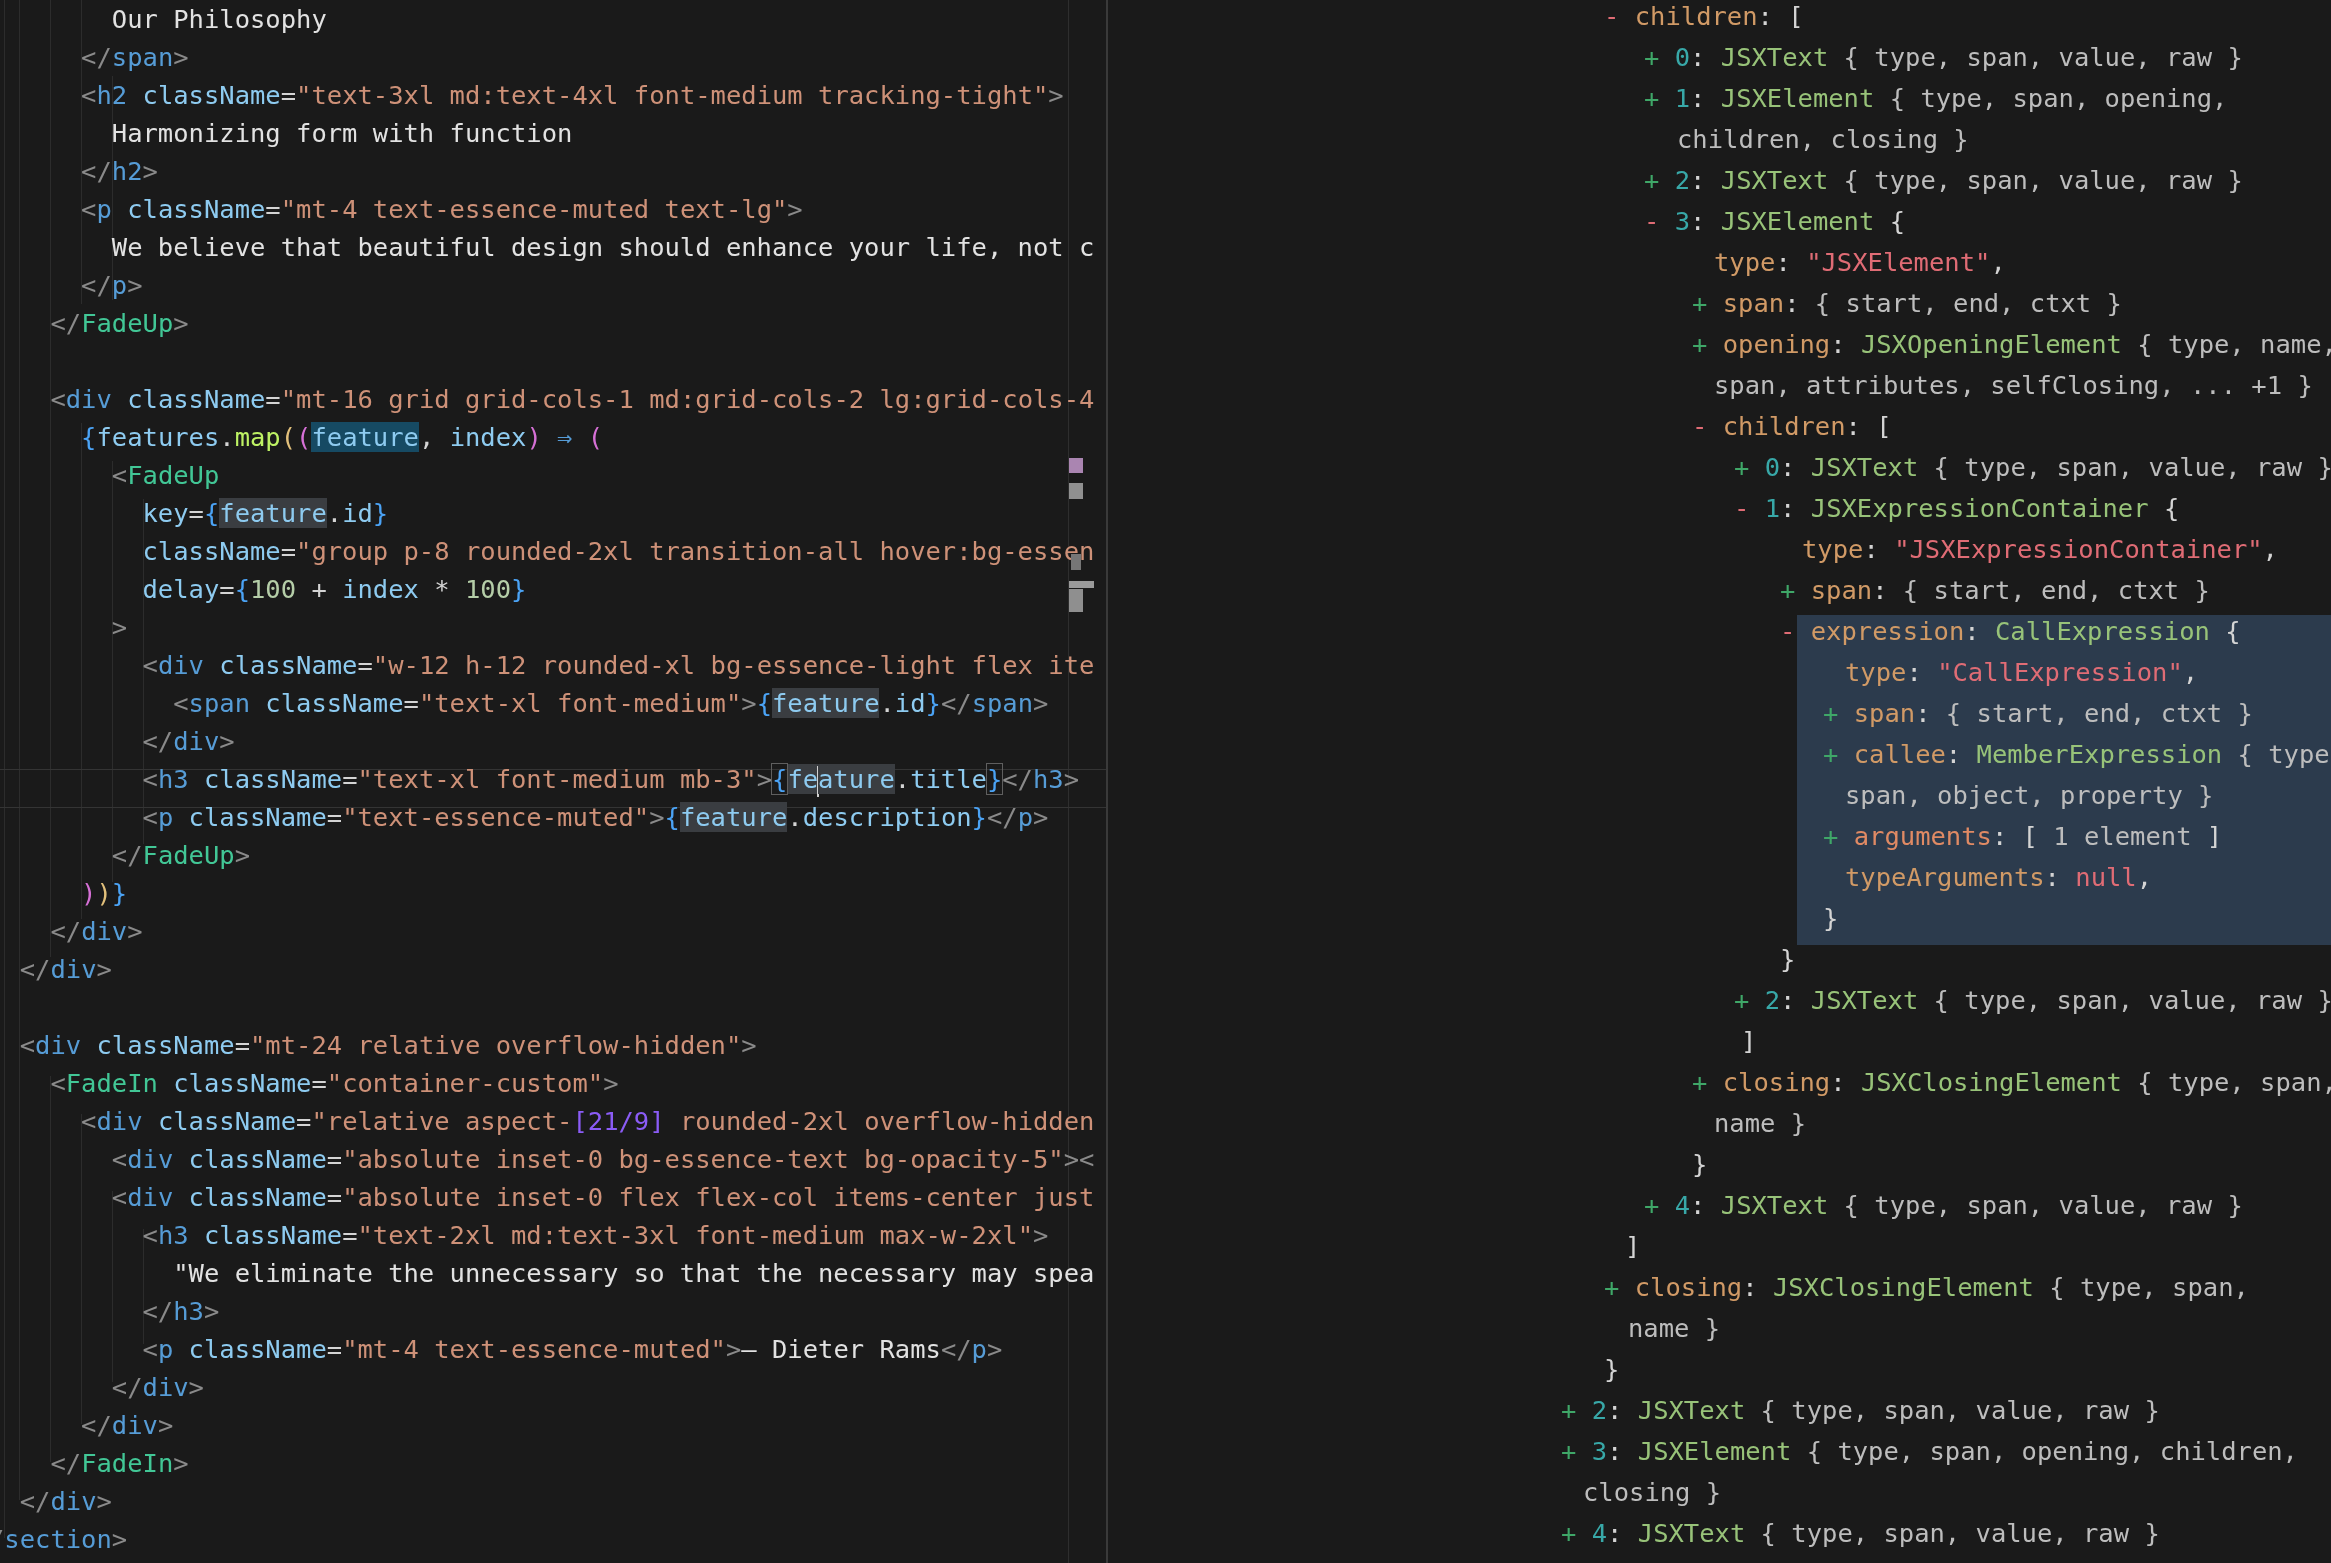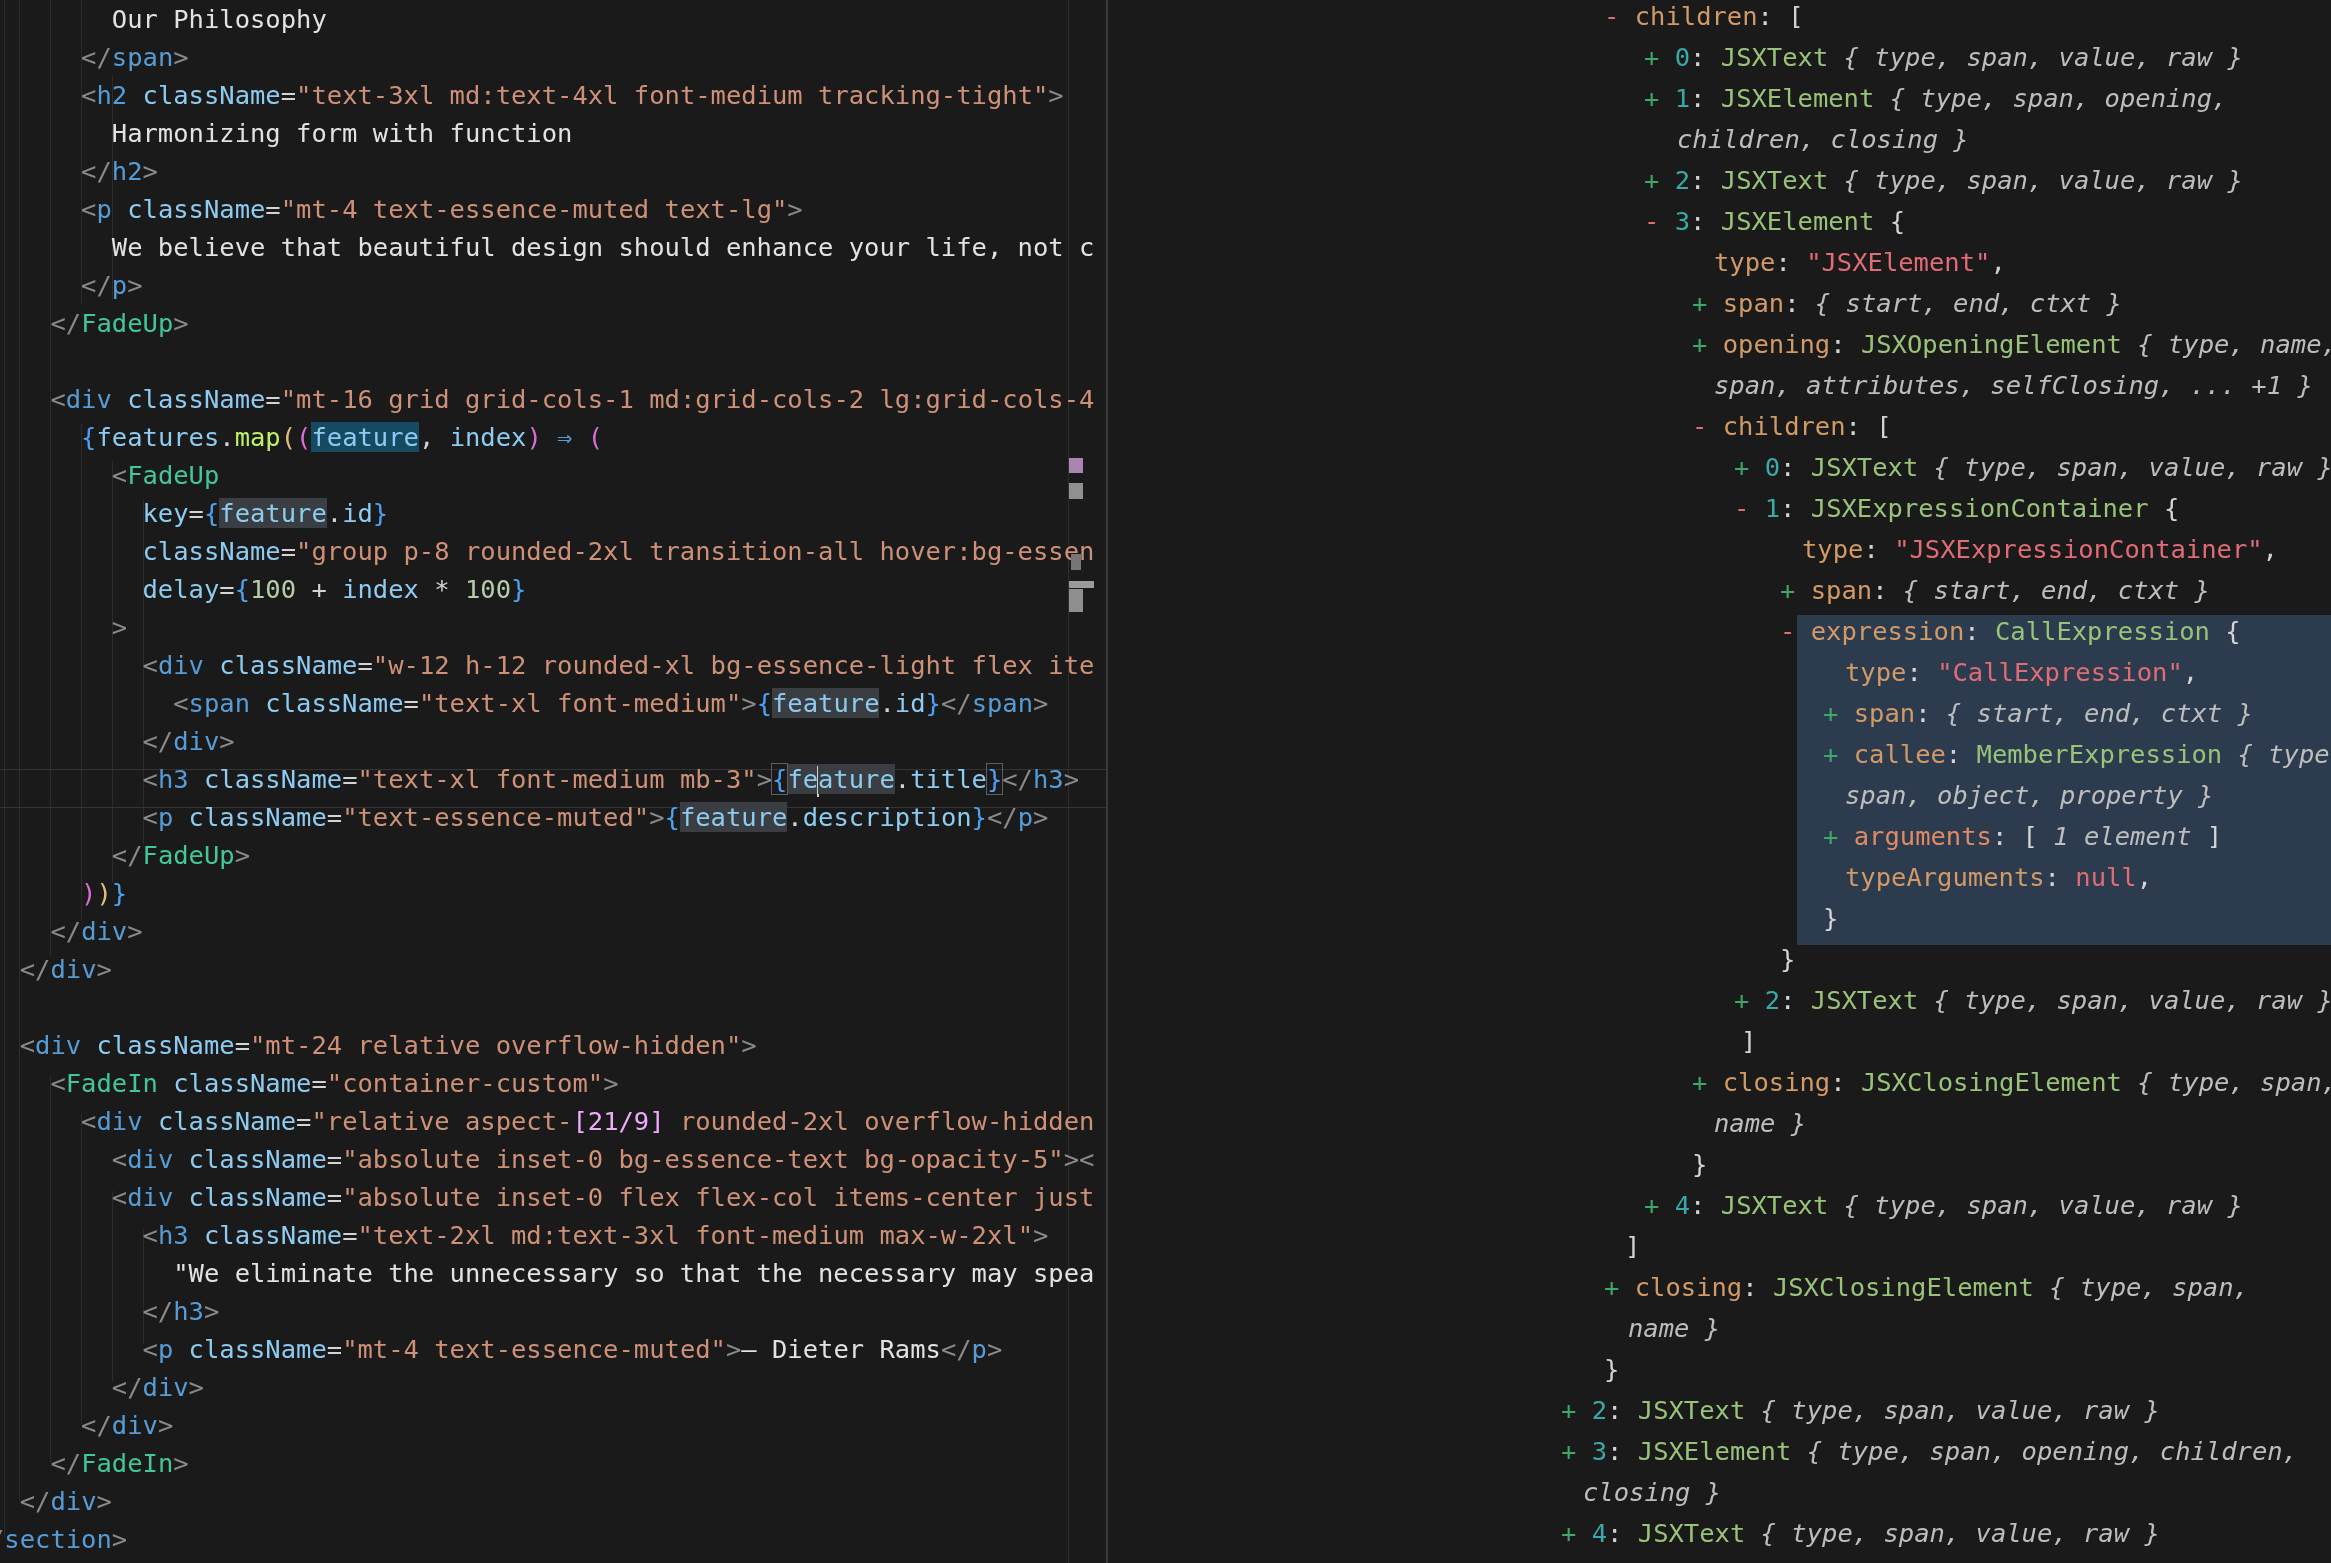--- a/index.html
+++ b/index.html
@@ -32,35 +32,35 @@
   .tk-str{color:#ce9178}
   .tk-txt{color:#e2e2e2}
   .tk-op{color:#d4d4d4}
   .tk-id{color:#8ecbf0}
   .tk-mth{color:#bef264}
   .tk-num{color:#b5cea8}
   .tk-b1{color:#4ba3f5}
   .tk-b2{color:#e2c07b}
   .tk-b3{color:#d670d6}
   .tk-arw{color:#569cd6}
-  .tk-abr{color:#f0abfc}
+  .tk-abr{color:#8b5cf6}
   .tk-sel{background:#164a63}
   .tk-wh{background:#3a3d41}
   .tk-bm{outline:0.9px solid #5f5f5f;outline-offset:-0.9px}
   .tk-cur{display:inline-block;width:2.7px;height:31px;background:#d0d0d0;
           vertical-align:middle;margin:0 -1.4px;}
 
   
   .tk-m{color:#e06c75}
   .tk-p{color:#3fa768}
   .tk-idx{color:#38a8a8}
   .tk-key{color:#d19a66}
   .tk-karg{color:#e08a64}
   .tk-type{color:#98c379}
-  .tk-prev{color:#bdbdbd;font-style:italic}
+  .tk-prev{color:#bdbdbd;}
   .tk-rs{color:#e06c75}
   .tk-rp{color:#d4d4d4}
 </style>
 </head>
 <body>
 
 <div class="code-pane">
   <div id="guides">
       <div class="guide" style="left: 3.6px; top: 0px; height: 1538px;"></div>
       <div class="guide" style="left: 19px; top: 0px; height: 1500px;"></div>

